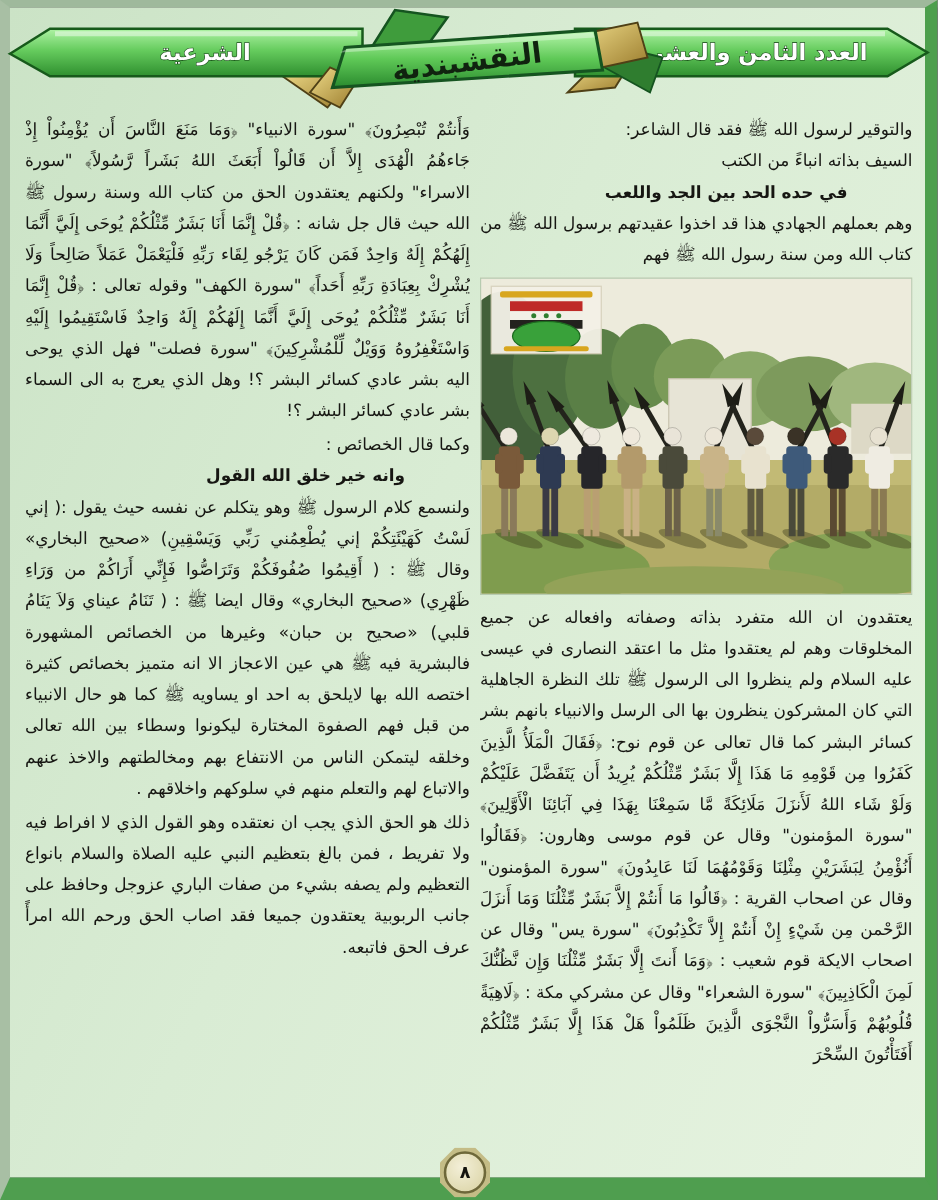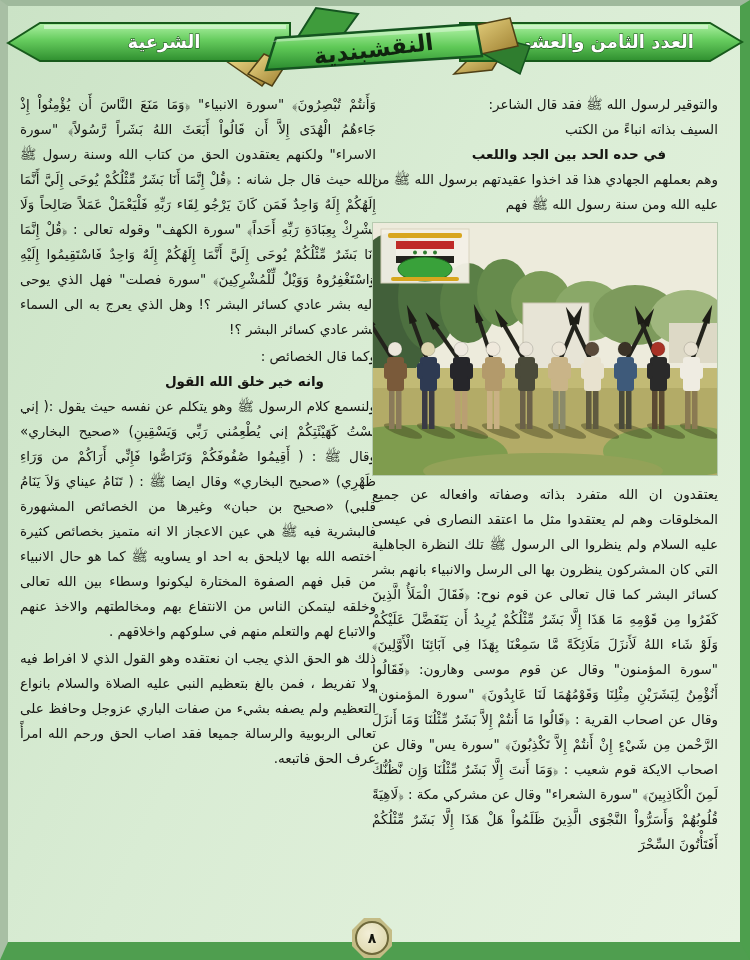--- a/index.html
+++ b/index.html
@@ -9,21 +9,21 @@
     border-top:6px solid #9fb99c;
     border-left:8px solid #a8bfa4;
     border-right:10px solid #4d9f4d;
     border-bottom:18px solid #4f9e4f;
     background:linear-gradient(115deg,#cbe3c6 0%,#d9ecd4 45%,#e6f3e0 100%);
   }
   .header-art{position:absolute;top:-2px;left:-4px;width:740px;height:102px;}
   .col{position:absolute;top:86px;direction:rtl;text-align:justify;color:#161612;
        font-size:13.5px;line-height:25px;overflow:hidden;}
   .col-left{left:12px;width:356px;max-height:848px;}
-  .col-right{left:364px;width:346px;max-height:848px;}
+  .col-right{left:376px;width:346px;max-height:848px;}
   .p{margin:0 0 2px 0;}
   .line-r{text-align:right;margin:0;}
   .poem-indent{text-align:right;margin:0;padding-right:52px;font-weight:bold;}
   .photo-wrap{margin:5px 0 6px 0;width:344px;height:252px;border:1px solid #b7cbb0;
               background:#e8e6d8;overflow:hidden;}
   .photo-wrap svg{display:block;}
   .medallion{
     position:absolute;left:344px;top:912px;width:40px;height:40px;z-index:5;
     clip-path:polygon(30% 0,70% 0,100% 30%,100% 70%,70% 100%,30% 100%,0 70%,0 30%);
     background:#c4bc86;display:flex;align-items:center;justify-content:center;
@@ -81,28 +81,28 @@
       <polygon points="268,38 274,35 470,22 472,26" fill="#ffffff" opacity="0.35"></polygon>
       <text x="370" y="53" text-anchor="middle" font-size="23" font-weight="bold" fill="#10230f" transform="rotate(-7 370 50)">النقشبندية</text>
     </g>
   </svg>
 
   <div class="col col-left">
     <p class="p">وَأَنتُمْ تُبْصِرُونَ﴾ "سورة الانبياء" ﴿وَمَا مَنَعَ النَّاسَ أَن يُؤْمِنُواْ إِذْ جَاءهُمُ الْهُدَى إِلاَّ أَن قَالُواْ أَبَعَثَ اللهُ بَشَراً رَّسُولاً﴾ "سورة الاسراء" ولكنهم يعتقدون الحق من كتاب الله وسنة رسول ﷺ الله حيث قال جل شانه : ﴿قُلْ إِنَّمَا أَنَا بَشَرٌ مِّثْلُكُمْ يُوحَى إِلَيَّ أَنَّمَا إِلَهُكُمْ إِلَهٌ وَاحِدٌ فَمَن كَانَ يَرْجُو لِقَاء رَبِّهِ فَلْيَعْمَلْ عَمَلاً صَالِحاً وَلَا يُشْرِكْ بِعِبَادَةِ رَبِّهِ أَحَداً﴾ "سورة الكهف" وقوله تعالى : ﴿قُلْ إِنَّمَا أَنَا بَشَرٌ مِّثْلُكُمْ يُوحَى إِلَيَّ أَنَّمَا إِلَهُكُمْ إِلَهٌ وَاحِدٌ فَاسْتَقِيمُوا إِلَيْهِ وَاسْتَغْفِرُوهُ وَوَيْلٌ لِّلْمُشْرِكِينَ﴾ "سورة فصلت" فهل الذي يوحى اليه بشر عادي كسائر البشر ؟! وهل الذي يعرج به الى السماء بشر عادي كسائر البشر ؟!</p>
     <p class="line-r">وكما قال الخصائص :</p>
     <p class="poem-indent">وانه خير خلق الله القول</p>
     <p class="p">ولنسمع كلام الرسول ﷺ وهو يتكلم عن نفسه حيث يقول :( إني لَسْتُ كَهَيْئَتِكُمْ إني يُطْعِمُني رَبِّي وَيَسْقِينِ) «صحيح البخاري» وقال ﷺ : ( أَقِيمُوا صُفُوفَكُمْ وَتَرَاصُّوا فَإِنِّي أَرَاكُمْ من وَرَاءِ ظَهْرِي) «صحيح البخاري» وقال ايضا ﷺ : ( تَنَامُ عيناي وَلاَ يَنَامُ قلبي) «صحيح بن حبان» وغيرها من الخصائص المشهورة فالبشرية فيه ﷺ هي عين الاعجاز الا انه متميز بخصائص كثيرة اختصه الله بها لايلحق به احد او يساويه ﷺ كما هو حال الانبياء من قبل فهم الصفوة المختارة ليكونوا وسطاء بين الله تعالى وخلقه ليتمكن الناس من الانتفاع بهم ومخالطتهم والاخذ عنهم والاتباع لهم والتعلم منهم في سلوكهم واخلاقهم .</p>
-    <p class="p">ذلك هو الحق الذي يجب ان نعتقده وهو القول الذي لا افراط فيه ولا تفريط ، فمن بالغ بتعظيم النبي عليه الصلاة والسلام بانواع التعظيم ولم يصفه بشيء من صفات الباري عزوجل وحافظ على تعالى الربوبية والرسالة جميعا فقد اصاب الحق ورحم الله امرأً عرف الحق فاتبعه.</p>
+    <p class="p">ذلك هو الحق الذي يجب ان نعتقده وهو القول الذي لا افراط فيه ولا تفريط ، فمن بالغ بتعظيم النبي عليه الصلاة والسلام بانواع التعظيم ولم يصفه بشيء من صفات الباري عزوجل وحافظ على جانب الربوبية يعتقدون جميعا فقد اصاب الحق ورحم الله امرأً عرف الحق فاتبعه.</p>
   </div>
 
   <div class="col col-right">
     <p class="line-r">والتوقير لرسول الله ﷺ فقد قال الشاعر:</p>
     <p class="line-r">السيف بذاته انباءً من الكتب</p>
     <p class="poem-indent">في حده الحد بين الجد واللعب</p>
-    <p class="p">وهم بعملهم الجهادي هذا قد اخذوا عقيدتهم برسول الله ﷺ من عليه الله ومن سنة رسول الله ﷺ فهم</p>
+    <p class="p">وهم بعملهم الجهادي هذا قد اخذوا عقيدتهم برسول الله ﷺ من كتاب الله ومن سنة رسول الله ﷺ فهم</p>
 
     <figure class="photo-wrap" style="margin:5px 0 6px 0;">
       <svg id="photoScene" viewBox="0 0 344 252" width="344" height="252">
 
         <rect x="0" y="0" width="344" height="150" fill="#edebdc"></rect>
 
         <g>
           <ellipse cx="18" cy="85" rx="42" ry="75" fill="#42603a"></ellipse>
           <ellipse cx="55" cy="75" rx="30" ry="52" fill="#4d7040"></ellipse>
           <ellipse cx="95" cy="80" rx="28" ry="40" fill="#5a7f46"></ellipse>

